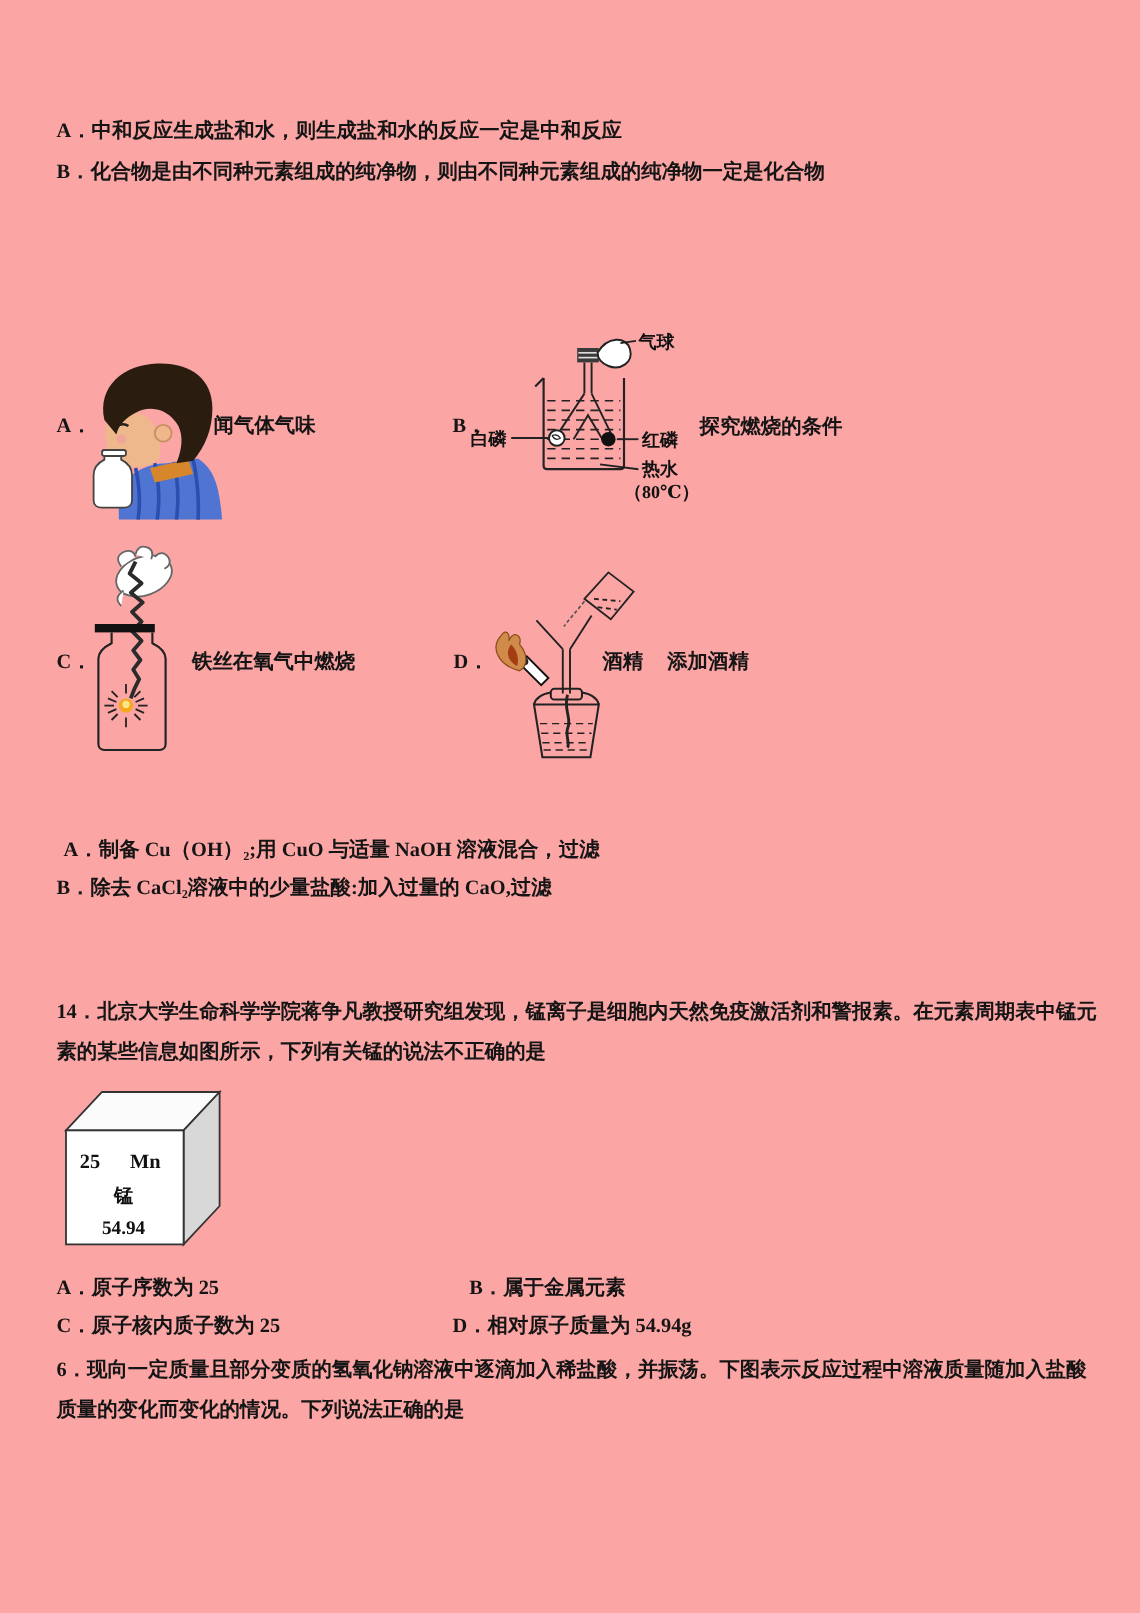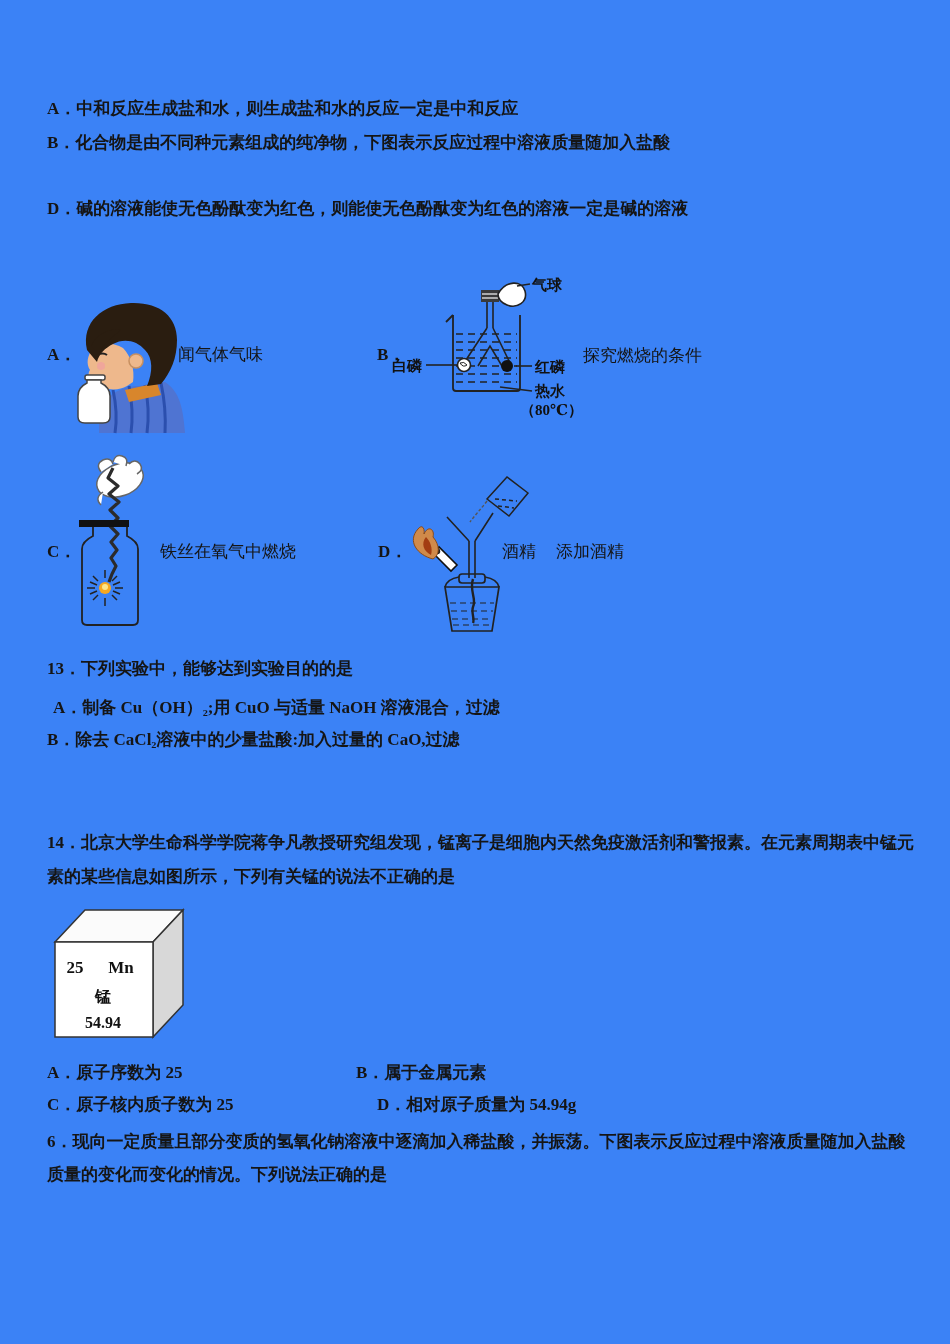--- a/index.html
+++ b/index.html
@@ -1,35 +1,34 @@
 <!DOCTYPE html>
 <html><head>
 <meta charset="utf-8">
 <style>
   html,body{margin:0;padding:0;background:#fff;}
   .page{
-    position:relative;width:950px;height:1344px;background:#3b82f6;overflow:hidden;
+    position:relative;width:950px;height:1344px;background:#fca5a5;overflow:hidden;
     font-family:"Liberation Serif","DejaVu Serif","DejaVu Sans",serif;
     color:#151515;font-weight:600;
   }
   .t{position:absolute;white-space:nowrap;font-size:17px;line-height:22px;}
-  .cap{font-weight:400;}
+  .cap{font-weight:700;}
   .abs{position:absolute;}
   svg{overflow:visible;}
   svg text{font-family:"Liberation Serif","DejaVu Serif","DejaVu Sans",serif;font-weight:600;fill:#111;}
   .gap{display:inline-block;width:20px;}
 </style>
 </head>
 <body>
 
 <div class="page">
 
   <div class="t" style="left:47px;top:98px">A．中和反应生成盐和水，则生成盐和水的反应一定是中和反应</div>
-  <div class="t" style="left:47px;top:132px">B．化合物是由不同种元素组成的纯净物，下图表示反应过程中溶液质量随加入盐酸</div>
-  <div class="t" style="left:47px;top:198px">D．碱的溶液能使无色酚酞变为红色，则能使无色酚酞变为红色的溶液一定是碱的溶液</div>
+  <div class="t" style="left:47px;top:132px">B．化合物是由不同种元素组成的纯净物，则由不同种元素组成的纯净物一定是化合物</div>
 
 
   <div class="t" style="left:47px;top:344px">A．</div>
   <svg class="abs" style="left:73px;top:298px" width="115" height="135" viewBox="0 0 115 135">
     <g>
       <path d="M26,135 L26,112 C32,98 48,88 66,88 L92,84 C104,92 110,104 112,135 Z" fill="#4f74d2"></path>
       <path d="M40,92 C44,110 44,122 42,135" stroke="#2b4fae" stroke-width="3" fill="none"></path>
       <path d="M56,88 C60,108 60,120 58,135" stroke="#2b4fae" stroke-width="3" fill="none"></path>
       <path d="M72,87 C76,106 76,120 74,135" stroke="#2b4fae" stroke-width="3" fill="none"></path>
       <path d="M88,85 C92,104 93,118 92,135" stroke="#2b4fae" stroke-width="3" fill="none"></path>
@@ -152,38 +151,37 @@
     </g>
     <g>
       <path d="M38,84 C22,80 12,66 23,54 C27,49 30,53 29,59 C33,50 40,54 38,62 C45,70 45,80 38,84 Z" fill="#d08a4a" stroke="#8a4a1a" stroke-width="1"></path>
       <path d="M36,80 C28,76 26,68 31,62 C35,66 38,73 36,80 Z" fill="#a33d12"></path>
     </g>
   </svg>
   <div class="t cap" style="left:502px;top:541px">
     <span>酒精</span><span class="gap"></span><span>添加酒精</span>
   </div>
 
-  <div class="t" style="left:47px;top:658px">13．下列实验中，能够达到实验目的的是</div>
   <div class="t" style="left:53px;top:697px">A．制备 Cu（OH）₂;用 CuO 与适量 NaOH 溶液混合，过滤</div>
   <div class="t" style="left:47px;top:729px">B．除去 CaCl₂溶液中的少量盐酸:加入过量的 CaO,过滤</div>
 
   <div class="t" style="left:47px;top:832px">14．北京大学生命科学学院蒋争凡教授研究组发现，锰离子是细胞内天然免疫激活剂和警报素。在元素周期表中锰元</div>
   <div class="t" style="left:47px;top:866px">素的某些信息如图所示，下列有关锰的说法不正确的是</div>
 
   <svg class="abs" style="left:53px;top:905px" width="135" height="135" viewBox="0 0 135 135">
     <polygon points="2,37 32,5 130,5 100,37" fill="#fbfbfb" stroke="#333" stroke-width="1.5"></polygon>
     <polygon points="100,37 130,5 130,100 100,132" fill="#d8d8d8" stroke="#333" stroke-width="1.5"></polygon>
     <rect x="2" y="37" width="98" height="95" fill="#ffffff" stroke="#333" stroke-width="1.5"></rect>
     <text x="22" y="68" font-size="17" text-anchor="middle" fill="#1c2a4a">25</text>
     <text x="68" y="68" font-size="17" text-anchor="middle" fill="#1c2a4a">Mn</text>
     <text x="50" y="97" font-size="16" text-anchor="middle" fill="#111">锰</text>
     <text x="50" y="123" font-size="16" text-anchor="middle" fill="#1c2a4a">54.94</text>
   </svg>
 
   <div class="t" style="left:47px;top:1062px">A．原子序数为 25</div>
-  <div class="t" style="left:356px;top:1062px">B．属于金属元素</div>
+  <div class="t" style="left:391px;top:1062px">B．属于金属元素</div>
   <div class="t" style="left:47px;top:1094px">C．原子核内质子数为 25</div>
   <div class="t" style="left:377px;top:1094px">D．相对原子质量为 54.94g</div>
 
   <div class="t" style="left:47px;top:1131px">6．现向一定质量且部分变质的氢氧化钠溶液中逐滴加入稀盐酸，并振荡。下图表示反应过程中溶液质量随加入盐酸</div>
   <div class="t" style="left:47px;top:1164px">质量的变化而变化的情况。下列说法正确的是</div>
 
 </div>
 
 </body></html>

